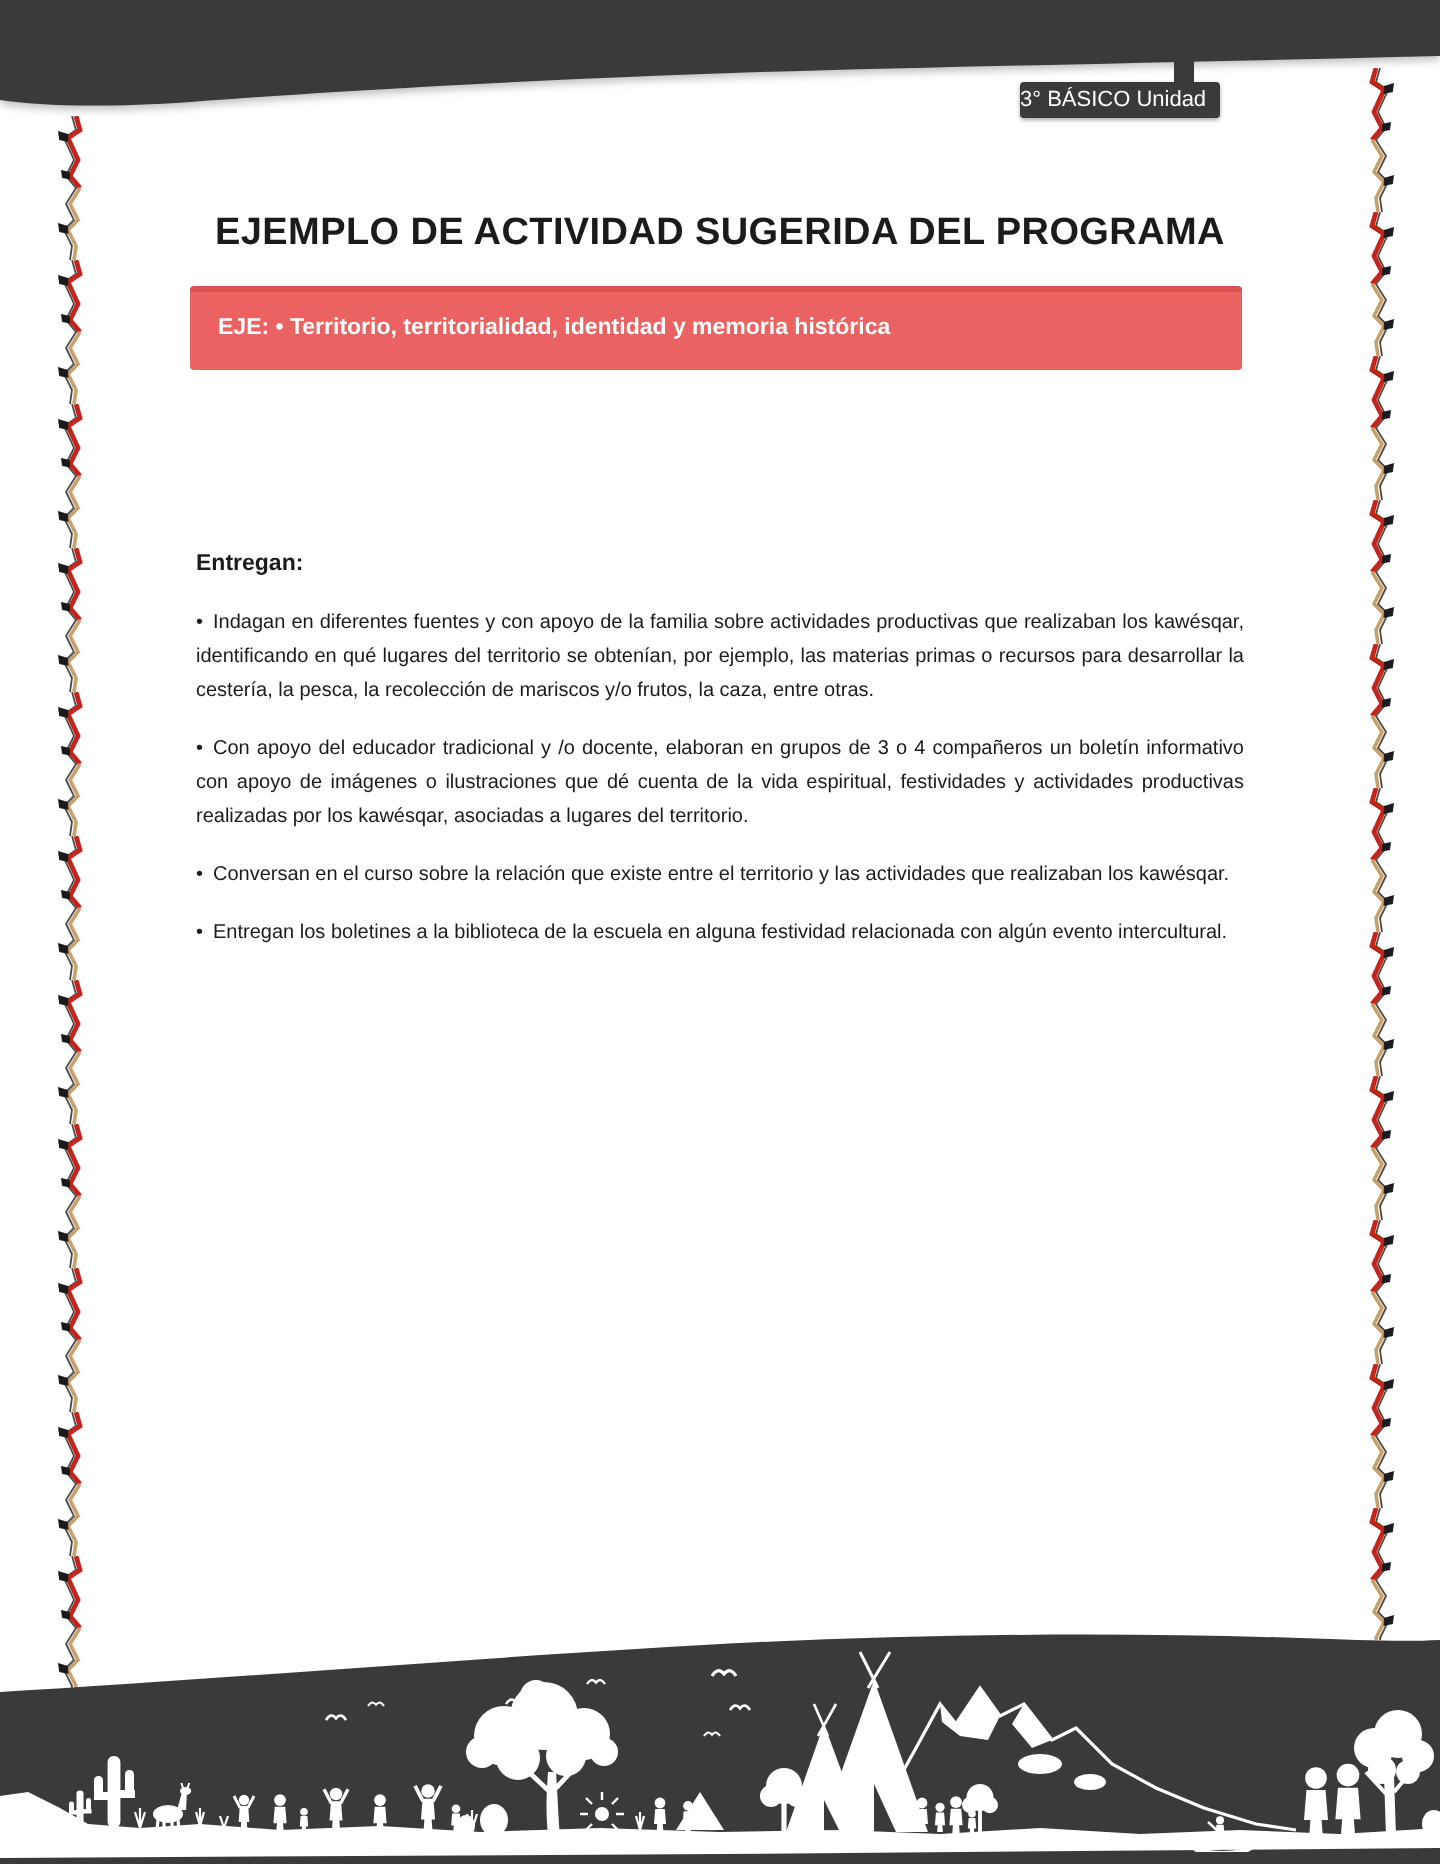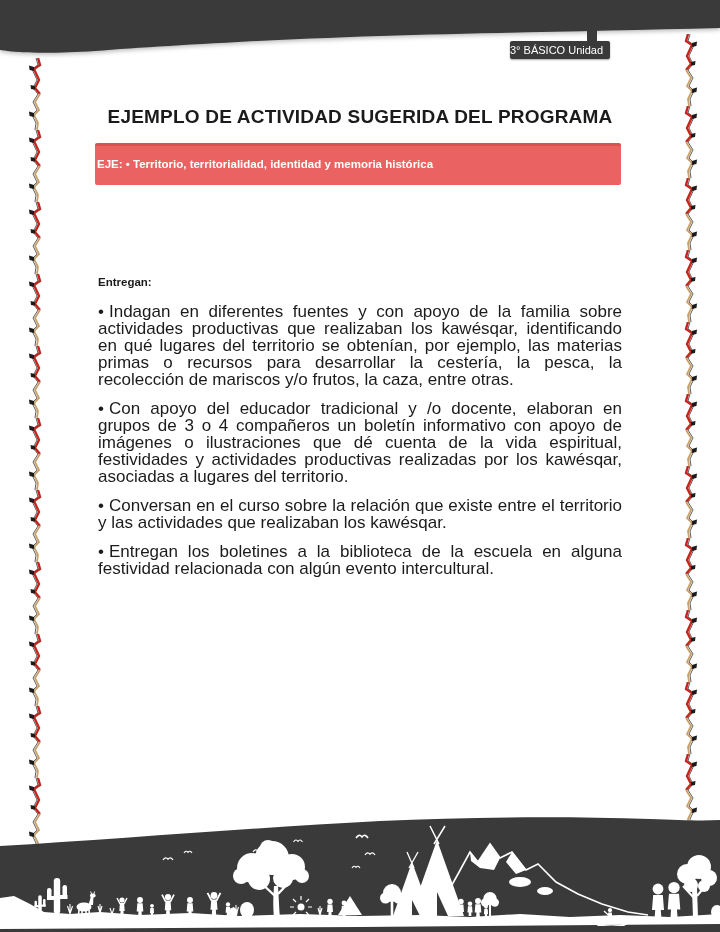--- a/index.html
+++ b/index.html
@@ -20,34 +20,34 @@
   .border-left{left:27px;top:58px;}
   .border-right{left:677px;top:34px;transform:scaleX(-1);}
   
   .title{
     position:absolute;top:106px;left:0;width:720px;margin:0;text-align:center;
     font-size:19px;font-weight:bold;letter-spacing:.2px;color:var(--text,#1B1B1B);
   }
   .eje-banner{
     position:absolute;top:143px;left:95px;width:526px;height:42px;box-sizing:border-box;
     background:var(--banner-red,#EA6262);border-top:3px solid var(--banner-red-dark,#DB5150);
-    border-radius:2px;padding:8px 14px 0 2px;
+    border-radius:2px;padding:8px 14px 0 14px;
   }
   .eje-banner span{color:#fff;font-size:11.5px;font-weight:bold;line-height:14px;}
   .activity{
     position:absolute;top:225px;left:98px;width:524px;margin:0;
     font-size:11.5px;line-height:17px;text-align:justify;
   }
   .activity-label{color:var(--activity-orange,#CE8147);margin-right:4px;}
   .examples-heading{
     position:absolute;top:276px;left:98px;margin:0;font-size:11.5px;font-weight:bold;
   }
   .bullets{
     position:absolute;top:303px;left:98px;width:524px;margin:0;padding:0;list-style:none;
-    font-size:17px;line-height:17px;
+    font-size:10px;line-height:17px;
   }
   .bullets li{margin:0 0 12px 0;text-align:justify;}
   .bullets li [data-item-marker]{margin-right:5px;}
   
   .footer-art{position:absolute;left:0;bottom:0;display:block;}
 </style>
 </head>
 <body>
 
 <div class="page">

